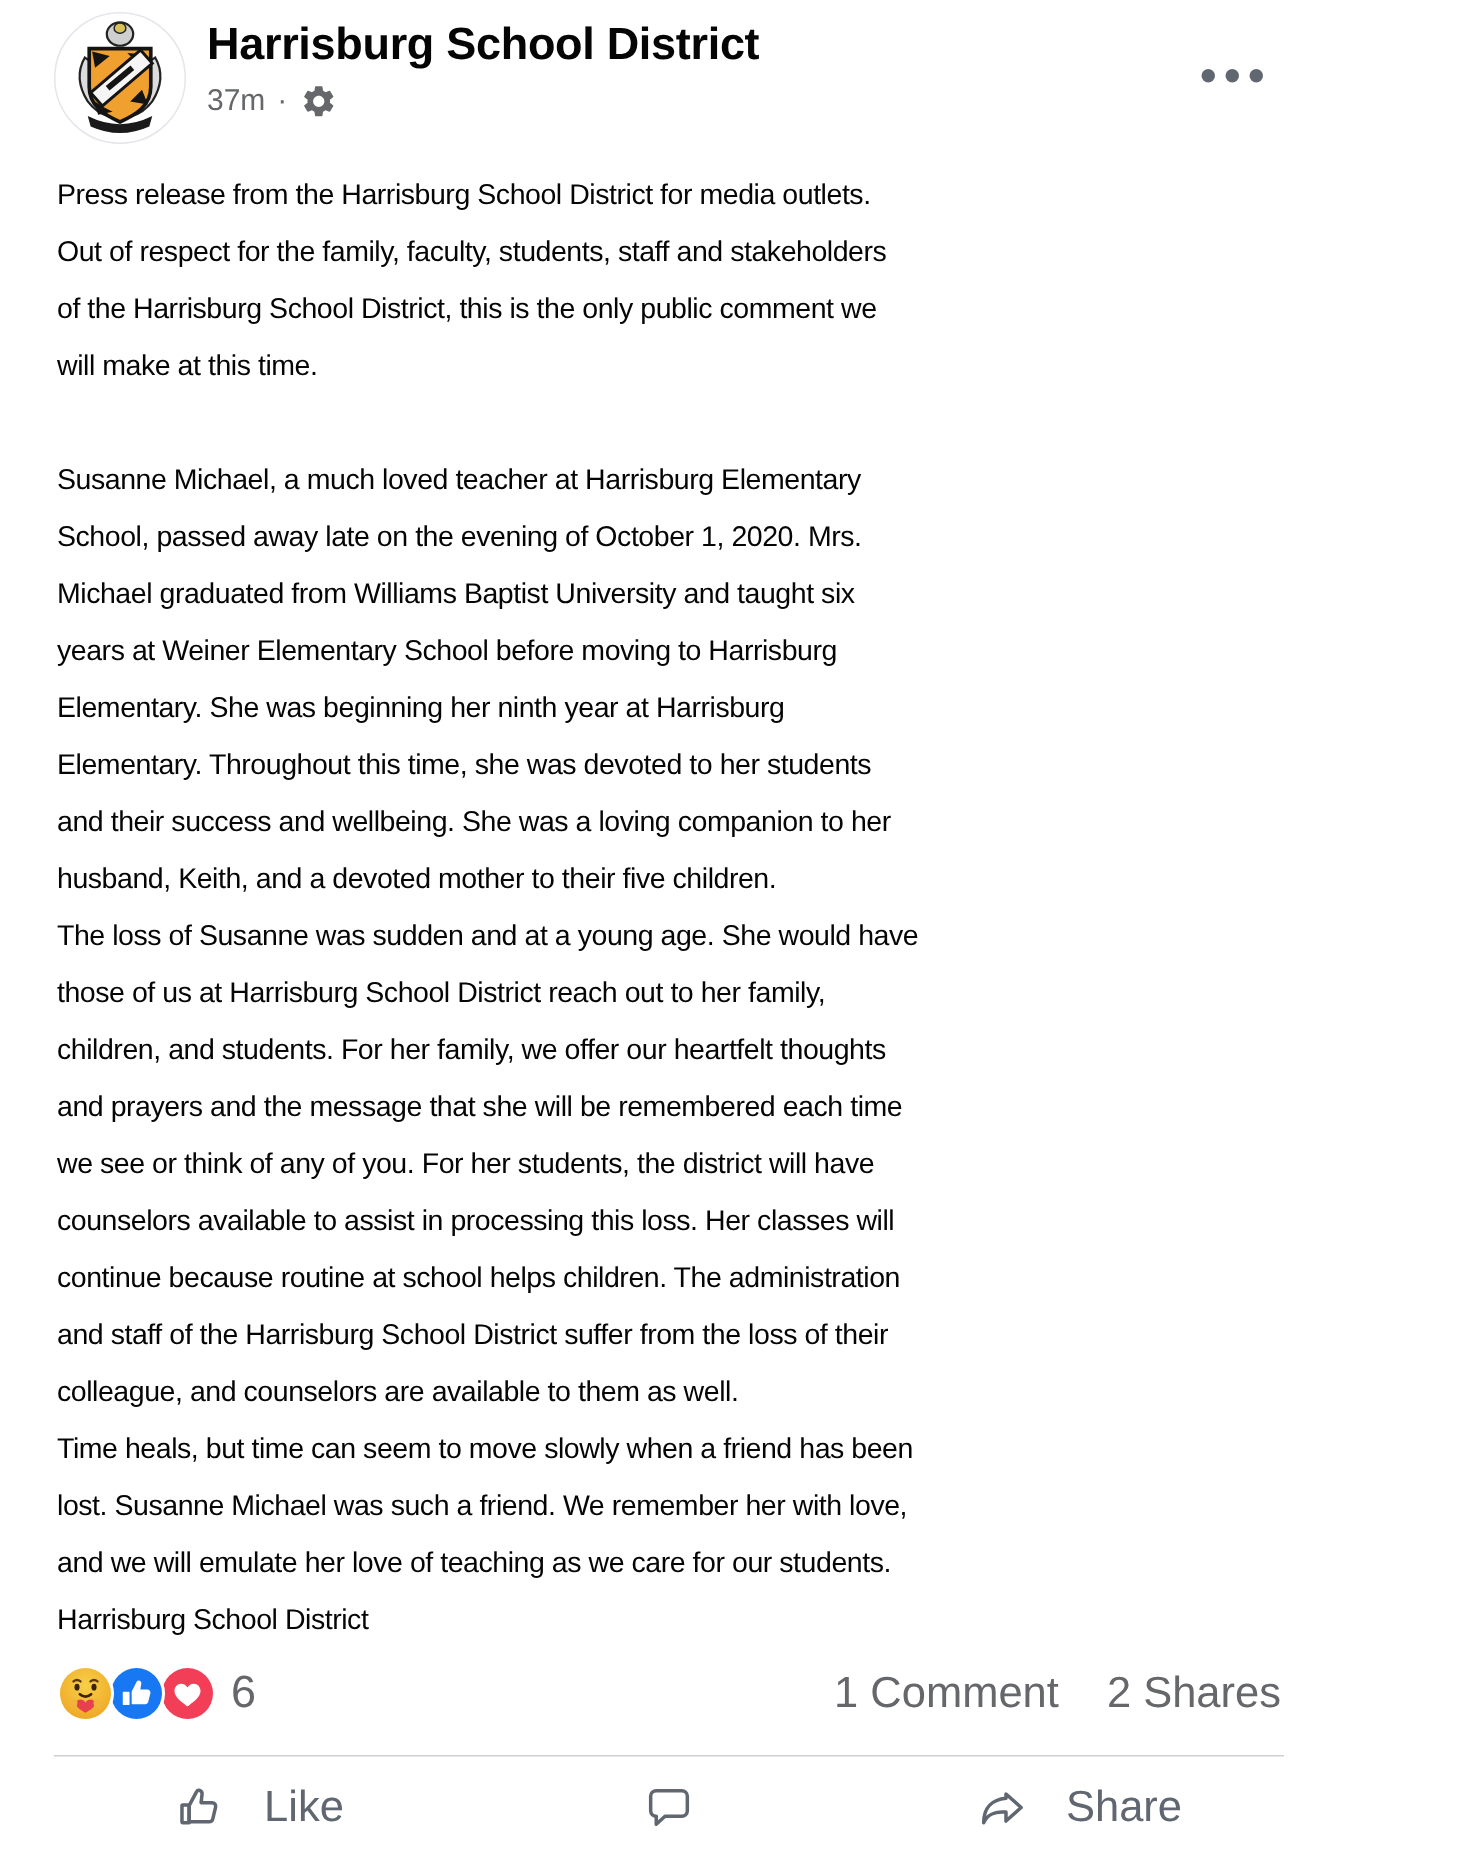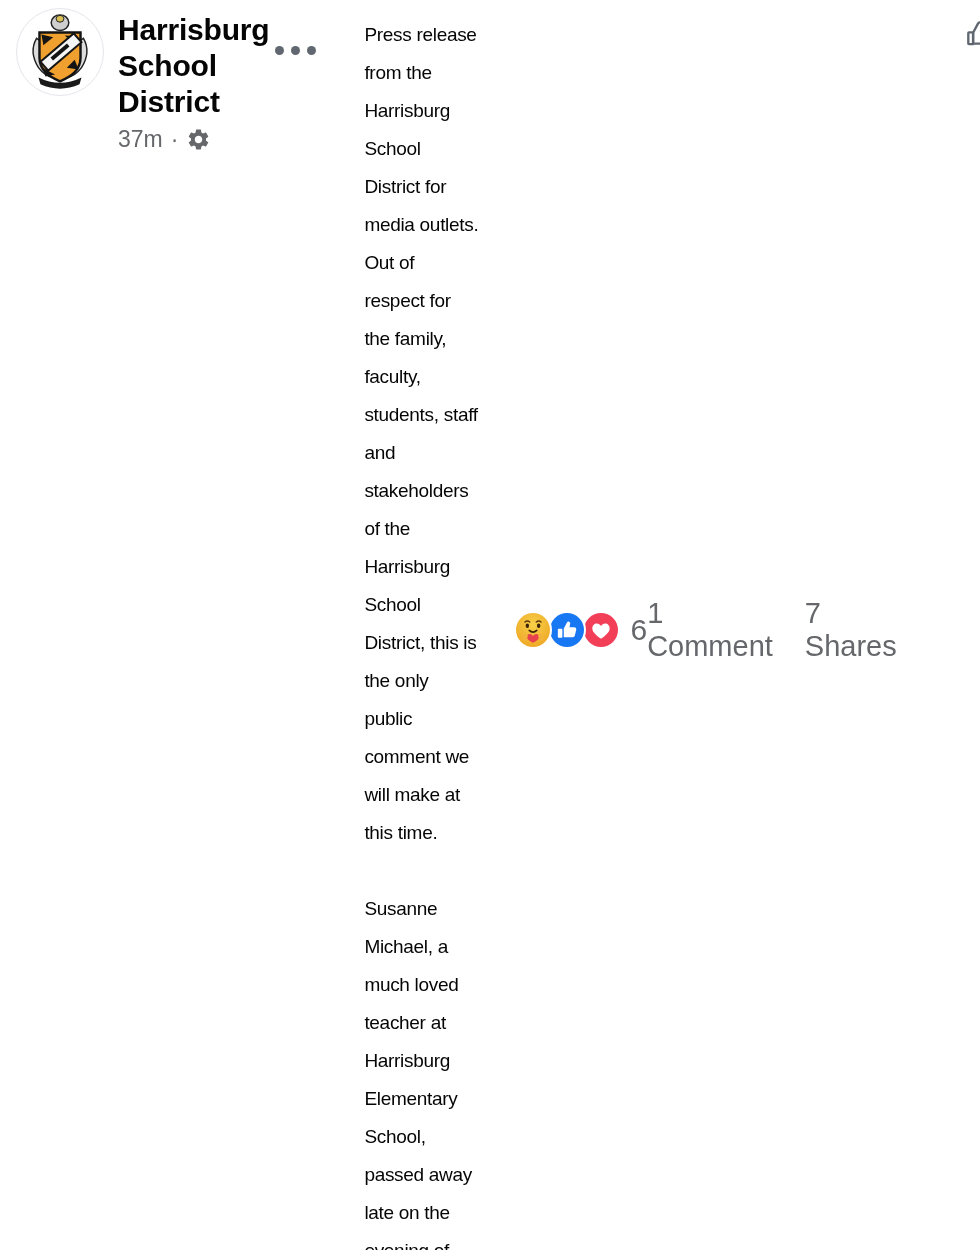--- a/index.html
+++ b/index.html
@@ -13,36 +13,36 @@
   }
   *{box-sizing:border-box;}
   html,body{margin:0;padding:0;}
   body{
     width:980px;height:1250px;
     background:var(--background);
     font-family:"Liberation Sans", sans-serif;
     color:var(--text-primary);
     overflow:hidden;
   }
-  .post{width:872px;height:1250px;display:flex;}
+  .post{width:872px;height:1250px;display:flex;flex-direction:column;padding-left:20px;}
 
   
   .header{display:flex;align-items:flex-start;padding:8px 16px 0 16px;}
   .avatar{
     width:88px;height:88px;border-radius:50%;flex:0 0 88px;
     overflow:hidden;background:#fff;border:1px solid #e4e6eb;
   }
   .avatar svg{display:block;width:100%;height:100%;}
   .header-text{margin-left:14px;flex:1;min-width:0;padding-top:4px;}
   .page-name{
     font-size:30px;font-weight:700;line-height:36px;color:var(--text-primary);
     letter-spacing:-0.2px;cursor:pointer;
   }
   .meta{display:flex;align-items:center;margin-top:5px;color:var(--text-secondary);
-    font-size:23px;line-height:28px;}
+    font-size:20px;line-height:28px;}
   .meta .gear{margin-left:8px;display:inline-flex;}
   .more-btn{
     display:flex;align-items:center;gap:7px;margin-top:32px;margin-right:8px;
     padding:6px;cursor:pointer;border-radius:50%;
   }
   .more-btn i{width:9px;height:9px;border-radius:50%;background:#606770;display:block;}
 
   
   .message{
     padding:16px 18px 0 18px;
@@ -190,38 +190,37 @@
       <span class="reaction love">
         <svg viewBox="0 0 36 36">
           <circle cx="18" cy="18" r="18" fill="#f33e58"></circle>
           <path fill="#ffffff" d="M18 27c-.3 0-.6-.1-.8-.3-2.9-2.4-8.4-6.1-8.4-10.4 0-3 2.1-5.2 4.8-5.2 1.8 0 3.4 1.1 4.4 2.7 1-1.6 2.6-2.7 4.4-2.7 2.7 0 4.8 2.2 4.8 5.2 0 4.3-5.5 8-8.4 10.4-.2.2-.5.3-.8.3z"></path>
         </svg>
       </span>
       <span class="reaction-count">6</span>
     </div>
     <div class="counts">
       <span>1 Comment</span>
-      <span>7 Shares</span>
+      <span>2 Shares</span>
     </div>
   </div>
 
   <div class="divider"></div>
   <div class="action-bar">
     <div class="action-btn">
       <svg viewBox="0 0 32 32">
         <path d="M5.5 14.5h4v11h-4c-.3 0-.5-.2-.5-.5V15c0-.3.2-.5.5-.5z"></path>
         <path d="M9.5 25V14.8L14.2 6c.3-.6 1-.95 1.6-.85 1.2.2 2 1.3 1.8 2.5L17 13h6.9c1.5 0 2.6 1.4 2.2 2.8l-1.8 7.5c-.25 1-1.15 1.7-2.2 1.7H9.5z"></path>
       </svg>
       <span>Like</span>
     </div>
     <div class="action-btn">
       <svg viewBox="0 0 32 32">
         <path d="M8 5.5h16c1.9 0 3.5 1.5 3.5 3.4v9.2c0 1.9-1.6 3.4-3.5 3.4H13.5l-5.5 5v-5H8c-1.9 0-3.5-1.5-3.5-3.4V8.9C4.5 7 6.1 5.5 8 5.5z"></path>
       </svg>
-      <span>Comment</span>
     </div>
     <div class="action-btn">
       <svg viewBox="0 0 32 32">
         <path d="M18.5 7.5l9.5 8.5-9.5 8.5v-5.6c-7.5-.6-11.5 1.4-14 6.6 0-9.5 5.5-14.5 14-15.3V7.5z"></path>
       </svg>
       <span>Share</span>
     </div>
   </div>
 
 </div>

